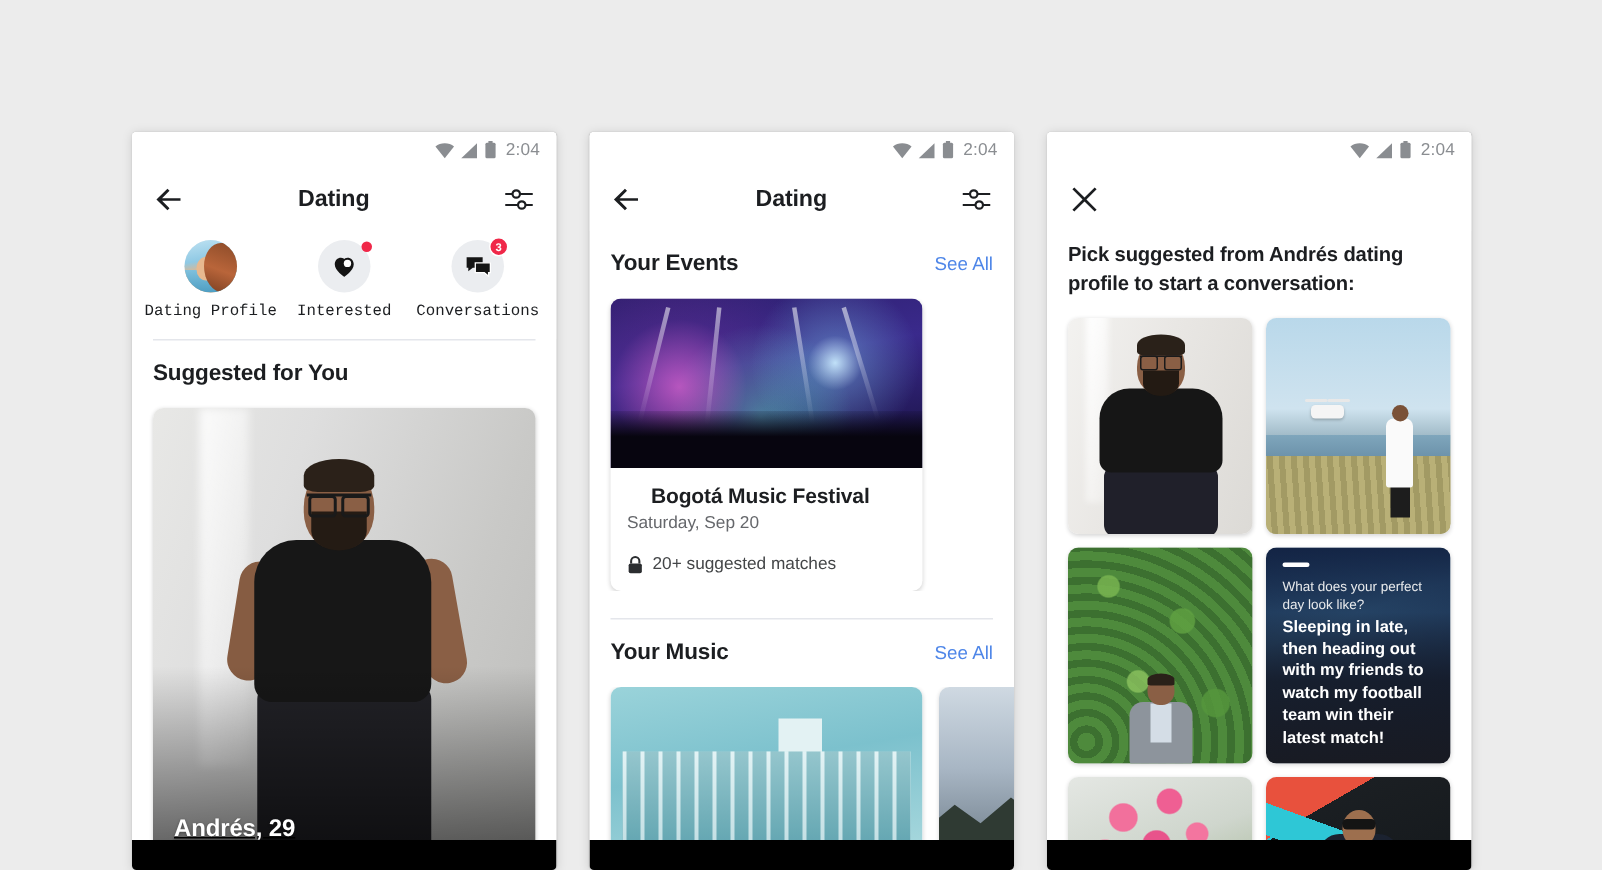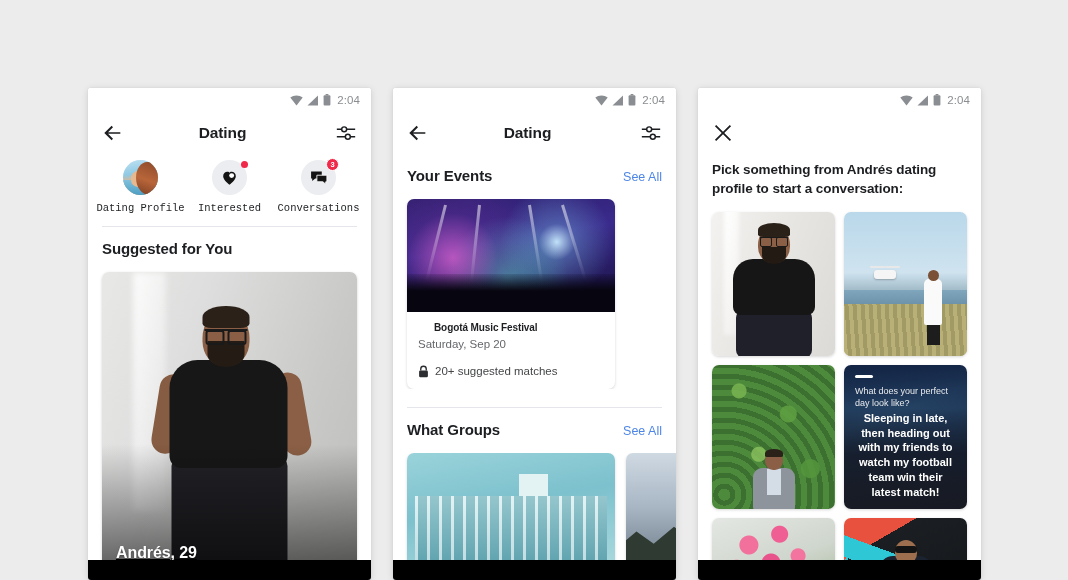--- a/index.html
+++ b/index.html
@@ -363,21 +363,21 @@
     background: linear-gradient(180deg,#cfd9e2 0%, #a8b6c4 48%, #6e7c88 100%);
   }
   .img-mountain .ridge {
     position: absolute; left: -10%; bottom: 0; width: 130%; height: 42%;
     background: #2f3a33;
     clip-path: polygon(0 60%, 18% 28%, 35% 54%, 55% 18%, 75% 50%, 100% 24%, 100% 100%, 0 100%);
   }
 
   .ev-body { padding: 10px 11px 11px 11px; }
   .ev-title {
-    font-size: 10px;
+    font-size: 14px;
     font-weight: bold;
     color: #1c1e21;
     line-height: 1.26;
     letter-spacing: -0.1px;
     padding-left: 16px;
   }
   .ev-date {
     font-size: 11.5px;
     color: #65676b;
     margin-top: 3px;
@@ -469,21 +469,21 @@
   .t-question {
     background:
       linear-gradient(180deg, rgba(16,30,62,0.88) 0%, rgba(16,30,62,0.55) 30%, rgba(20,26,40,0.92) 62%, rgba(24,26,34,0.97) 100%),
       linear-gradient(160deg,#2a4f72 0%, #3e6f92 35%, #26405e 70%, #1a2030 100%);
     padding: 10px 11px;
     display: flex;
     flex-direction: column;
   }
   .q-rule { width: 18px; height: 2.5px; background: #ffffff; border-radius: 2px; margin-bottom: 7px; }
   .q-prompt { font-size: 9px; color: #e8eaec; line-height: 1.34; }
-  .q-answer { margin-top: auto; font-size: 11px; font-weight: bold; color: #ffffff; line-height: 1.34; text-align: center; }
+  .q-answer { margin-top: auto; font-size: 11px; font-weight: bold; color: #ffffff; line-height: 1.34; }
 
   
   .t-flowers {
     background:
       radial-gradient(circle at 30% 30%, #f2709c 0 9px, rgba(0,0,0,0) 10px),
       radial-gradient(circle at 55% 18%, #ef5f93 0 8px, rgba(0,0,0,0) 9px),
       radial-gradient(circle at 20% 58%, #f57aa5 0 10px, rgba(0,0,0,0) 11px),
       radial-gradient(circle at 48% 50%, #e8538b 0 9px, rgba(0,0,0,0) 10px),
       radial-gradient(circle at 70% 42%, #f3759f 0 7px, rgba(0,0,0,0) 8px),
       linear-gradient(160deg,#e4e7e3 0%, #cfd6cd 50%, #9fb38f 100%);
@@ -664,21 +664,21 @@
               <span>20+ suggested matches</span>
             </div>
           </div>
         </div>
 
       </div>
 
       <div class="carousel-divider"></div>
 
       <div class="section-head">
-        <div class="section-title">What Groups</div>
+        <div class="section-title">Your Music</div>
         <div class="see-all">See All</div>
       </div>
 
       <div class="carousel">
         <div class="ev-card">
           <div class="ev-img img-campus">
             <div class="tower"></div>
             <div class="bldg"></div>
           </div>
 
@@ -711,21 +711,21 @@
           </svg>
         <span class="status-time">2:04</span>
       </div>
 
       <div class="app-header">
         <svg class="hdr-close" viewBox="0 0 24 24">
           <path d="M4.6 3.2 12 10.6l7.4-7.4 1.4 1.4L13.4 12l7.4 7.4-1.4 1.4L12 13.4l-7.4 7.4-1.4-1.4L10.6 12 3.2 4.6z" fill="#1c1e21"></path>
         </svg>
       </div>
 
-      <div class="pick-prompt">Pick something from Andrés dating profile to start a conversation:</div>
+      <div class="pick-prompt">Pick suggested from Andrés dating profile to start a conversation:</div>
 
       <div class="pick-grid">
 
         <div class="pick-tile t-studio">
           <div class="streak"></div>
           <div class="shoe"></div>
           <div class="legs"></div>
           <div class="torso"></div>
           <div class="head"></div>
           <div class="beard"></div>

